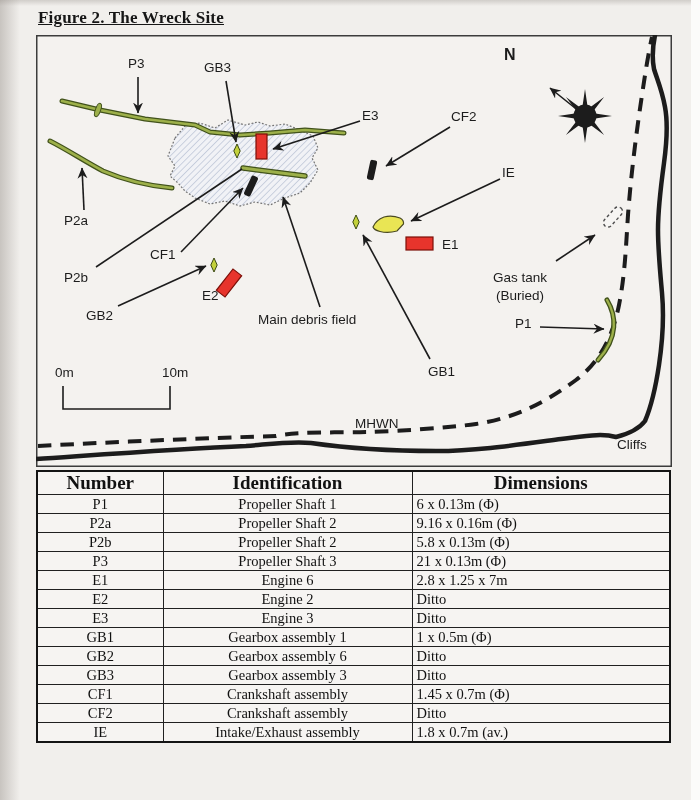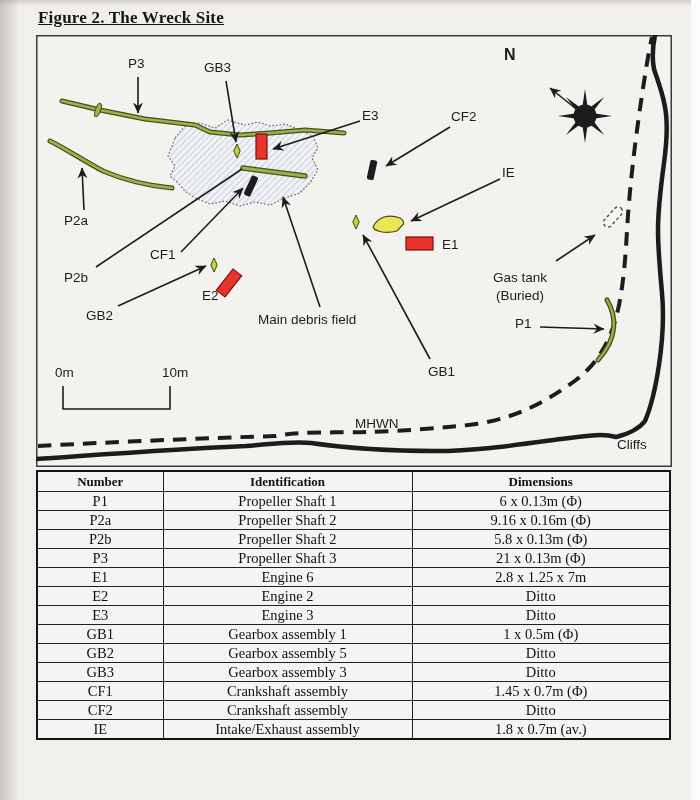--- a/index.html
+++ b/index.html
@@ -15,24 +15,24 @@
     text-decoration:underline;letter-spacing:.2px;}
   #mapwrap{position:absolute;left:36px;top:35px;width:636px;height:432px;}
   .mlabel{font-family:"Liberation Sans",sans-serif;font-size:13.5px;fill:#1c1c1c;}
   .mlabel-bold{font-family:"Liberation Sans",sans-serif;font-size:16px;font-weight:bold;fill:#1c1c1c;}
   .ptr{stroke:#1c1c1c;stroke-width:1.6;fill:none;}
   table.wreck{position:absolute;left:36px;top:470px;width:633px;border-collapse:collapse;
     font-family:"Liberation Serif",serif;font-size:14.5px;color:#111;
     border:2px solid #141414;table-layout:fixed;background:#f6f4f2;}
   table.wreck th, table.wreck td{border:1px solid #202020;height:18px;padding:0 4px;
     overflow:hidden;white-space:nowrap;}
-  table.wreck th{font-size:13px;font-weight:bold;text-align:center;height:19px;margin-top:24px;}
+  table.wreck th{font-size:19px;font-weight:bold;text-align:center;height:19px;margin-top:24px;}
   table.wreck col.c1{width:126px;} table.wreck col.c2{width:249px;} table.wreck col.c3{width:258px;}
   td.num, td.ident{text-align:center;}
-  td.dims{text-align:center;padding-left:7px;}
+  td.dims{text-align:left;padding-left:7px;}
 </style>
 </head>
 <body>
 
 <div id="page">
   <div class="edge-top"></div>
 
   <div class="fig-title">Figure 2. The Wreck Site</div>
 
   <div id="mapwrap">
@@ -201,21 +201,21 @@
     </tr>
 
     <tr>
       <td class="num">GB1</td>
       <td class="ident">Gearbox assembly 1</td>
       <td class="dims">1 x 0.5m (Φ)</td>
     </tr>
 
     <tr>
       <td class="num">GB2</td>
-      <td class="ident">Gearbox assembly 5</td>
+      <td class="ident">Gearbox assembly 6</td>
       <td class="dims">Ditto</td>
     </tr>
 
     <tr>
       <td class="num">GB3</td>
       <td class="ident">Gearbox assembly 3</td>
       <td class="dims">Ditto</td>
     </tr>
 
     <tr>

